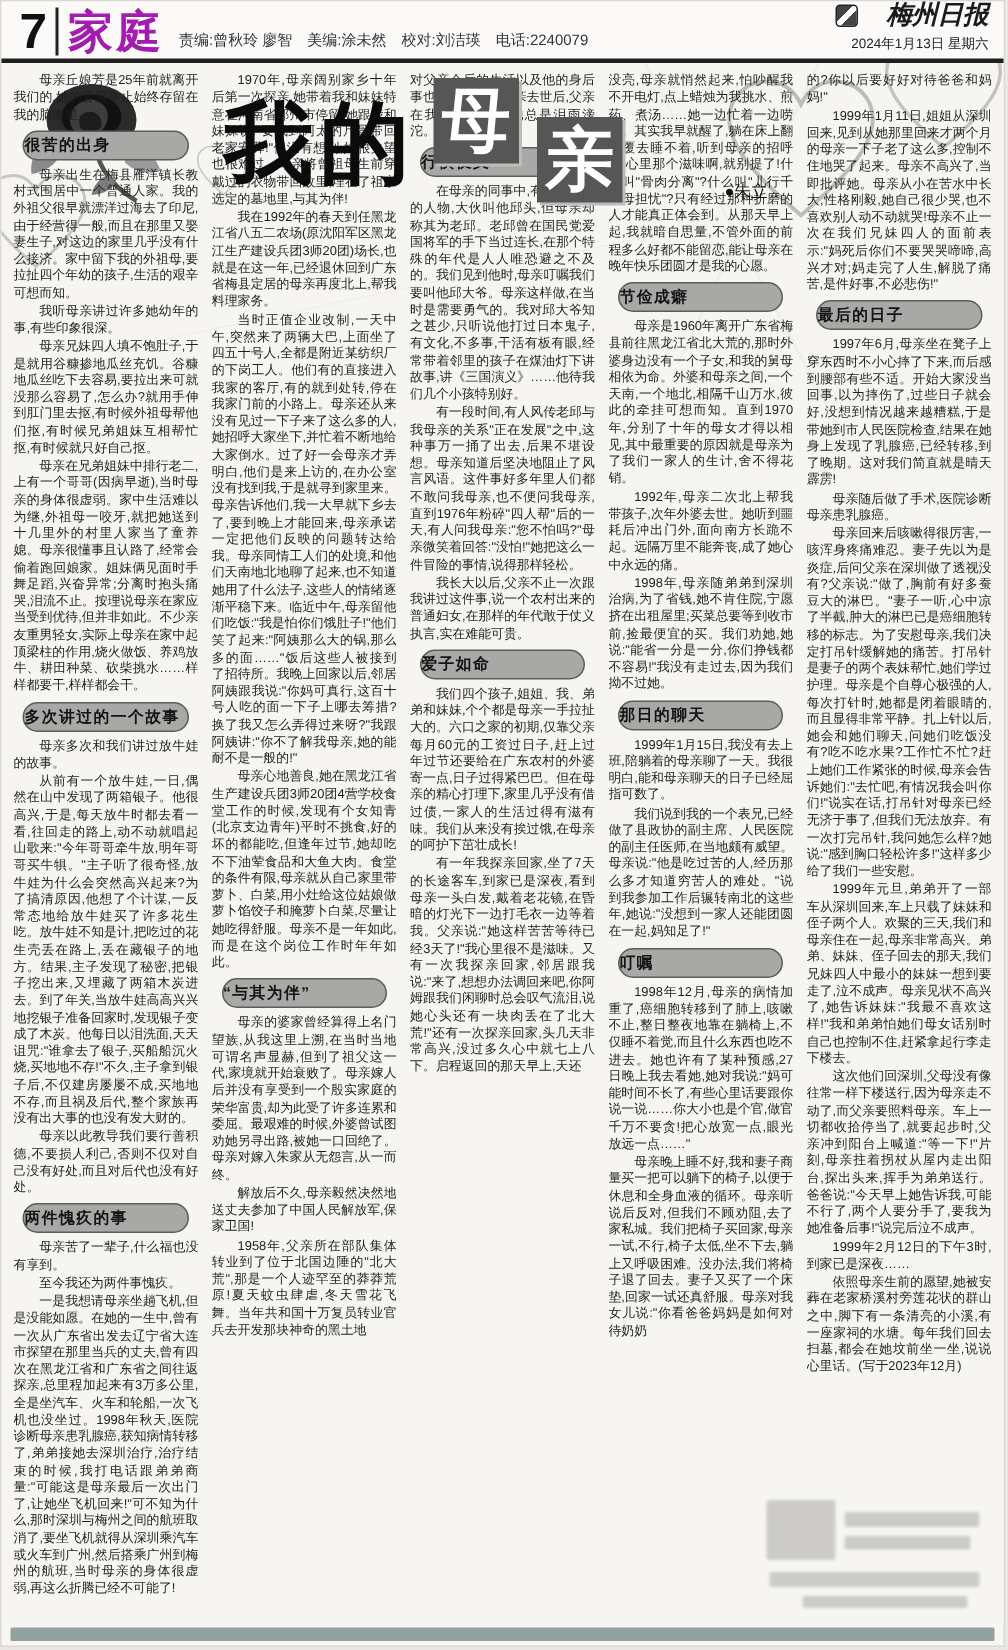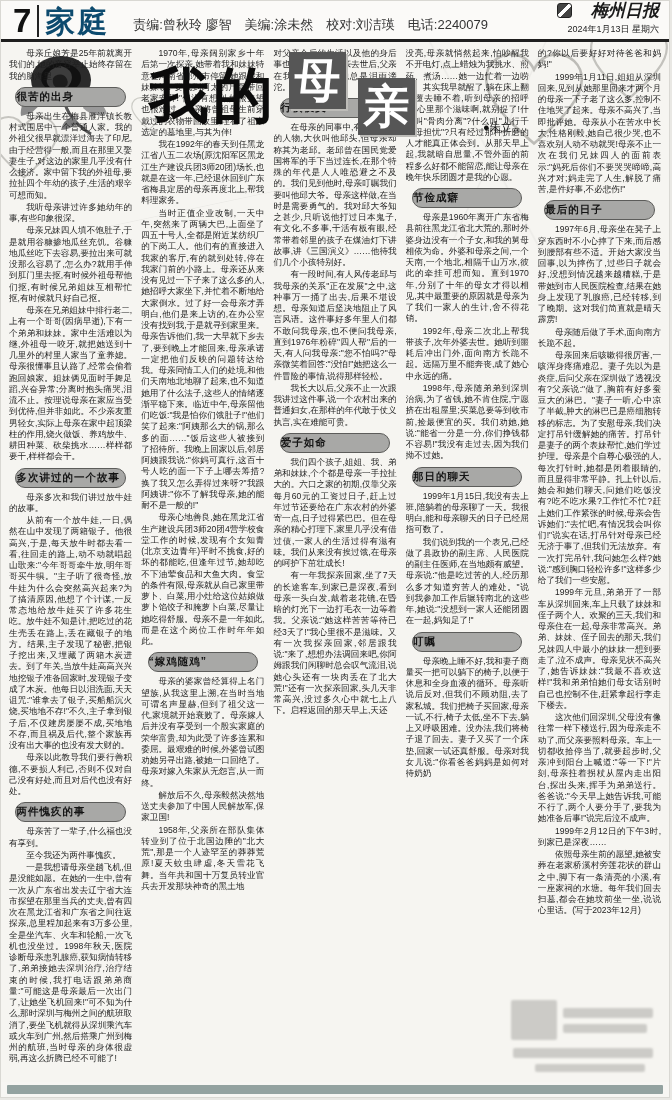--- a/index.html
+++ b/index.html
@@ -3,22 +3,22 @@
 <meta charset="utf-8">
 <style>
   html,body{margin:0;padding:0;}
   body{width:672px;height:1100px;background:#e9e8e4;font-family:"Liberation Sans","DejaVu Sans",sans-serif;overflow:hidden;}
   .page{width:670px;height:1098px;background:#f7f6f3;border:1px solid #d9d8d3;box-sizing:border-box;position:relative;}
   
   .header{display:flex;justify-content:space-between;align-items:flex-end;padding:2px 10px 2px 12px;border-bottom:3px solid #1f1f1f;height:41px;box-sizing:border-box;background:#fbfaf8;}
   .hl{display:flex;align-items:flex-end;}
   .pagenum{font-size:33px;font-weight:bold;color:#111;line-height:1;}
   .vbar{width:2px;height:32px;background:#222;margin:0 6px;display:inline-block;}
-  .section-title{font-size:30px;font-weight:900;color:#0c4a6e;line-height:1;letter-spacing:2px;}
-  .staff{font-size:13px;color:#333;margin-left:24px;padding-bottom:3px;white-space:nowrap;}
+  .section-title{font-size:30px;font-weight:900;color:#a21caf;line-height:1;letter-spacing:2px;}
+  .staff{font-size:10px;color:#333;margin-left:10px;padding-bottom:3px;white-space:nowrap;}
   .hr{text-align:right;padding-bottom:1px;}
   .masthead{display:flex;align-items:center;justify-content:flex-end;gap:19px;font-family:"DejaVu Serif","Liberation Serif",serif;font-weight:bold;font-size:17px;color:#1a1a1a;font-style:italic;line-height:1;}
   .seal{width:13px;height:13px;border:1.5px solid #222;border-radius:3px;display:inline-block;background:linear-gradient(135deg,#444 0 40%,#fff 40% 60%,#444 60% 100%);}
   .dateline{font-size:9px;color:#222;margin-top:4px;}
   
   .main{position:relative;height:1040px;overflow:hidden;background:
     linear-gradient(115deg,transparent 49.7%,rgba(0,0,0,.045) 50%,transparent 50.3%) right -40px top/420px 200px no-repeat,
     linear-gradient(62deg,transparent 49.7%,rgba(0,0,0,.04) 50%,transparent 50.3%) right -80px top/500px 260px no-repeat,
     linear-gradient(168deg,transparent 49.8%,rgba(0,0,0,.04) 50%,transparent 50.2%) 70px 0/400px 300px no-repeat,
     #f6f5f1;}
@@ -101,36 +101,36 @@
     </div>
     <div class="author">●朱立</div>
 
     <div class="cols">
         <div class="col offset">
           <p class="para">母亲丘娘芳是25年前就离开我们的,她的音容举止始终存留在我的脑海里。</p>
           <div class="sec-heading">很苦的出身</div>
           <p class="para">母亲出生在梅县雁洋镇长教村式围居中一个普通人家。我的外祖父很早就漂洋过海去了印尼,由于经营得一般,而且在那里又娶妻生子,对这边的家里几乎没有什么接济。家中留下我的外祖母,要拉扯四个年幼的孩子,生活的艰辛可想而知。</p>
           <p class="para">我听母亲讲过许多她幼年的事,有些印象很深。</p>
           <p class="para">母亲兄妹四人填不饱肚子,于是就用谷糠掺地瓜丝充饥。谷糠地瓜丝吃下去容易,要拉出来可就没那么容易了,怎么办?就用手伸到肛门里去抠,有时候外祖母帮他们抠,有时候兄弟姐妹互相帮忙抠,有时候就只好自己抠。</p>
-          <p class="para">母亲在兄弟姐妹中排行老二,上有一个哥哥(因病早逝),下有一个弟弟和妹妹。家中生活难以为继,外祖母一咬牙,就把她送到十几里外的村里人家当了童养媳。母亲很懂事且认路了,经常会偷着跑回娘家。姐妹俩见面时手舞足蹈,兴奋异常;分离时抱头痛哭,泪流不止。按理说母亲在家应当受到优待,但并非如此。不少亲友重男轻女,实际上母亲在家中起顶梁柱的作用,烧火做饭、养鸡放牛、耕田种菜、砍柴挑水……样样都要干,样样都会干。</p>
+          <p class="para">母亲在兄弟姐妹中排行老二,上有一个哥哥(因病早逝),当时母亲的身体很虚弱。家中生活难以为继,外祖母一咬牙,就把她送到十几里外的村里人家当了童养媳。母亲很懂事且认路了,经常会偷着跑回娘家。姐妹俩见面时手舞足蹈,兴奋异常;分离时抱头痛哭,泪流不止。按理说母亲在家应当受到优待,但并非如此。不少亲友重男轻女,实际上母亲在家中起顶梁柱的作用,烧火做饭、养鸡放牛、耕田种菜、砍柴挑水……样样都要干,样样都会干。</p>
           <div class="sec-heading">多次讲过的一个故事</div>
           <p class="para">母亲多次和我们讲过放牛娃的故事。</p>
           <p class="para">从前有一个放牛娃,一日,偶然在山中发现了两箱银子。他很高兴,于是,每天放牛时都去看一看,往回走的路上,动不动就唱起山歌来:"今年哥哥牵牛放,明年哥哥买牛犋。"主子听了很奇怪,放牛娃为什么会突然高兴起来?为了搞清原因,他想了个计谋,一反常态地给放牛娃买了许多花生吃。放牛娃不知是计,把吃过的花生壳丢在路上,丢在藏银子的地方。结果,主子发现了秘密,把银子挖出来,又埋藏了两箱木炭进去。到了年关,当放牛娃高高兴兴地挖银子准备回家时,发现银子变成了木炭。他每日以泪洗面,天天诅咒:"谁拿去了银子,买船船沉火烧,买地地不存!"不久,主子拿到银子后,不仅建房屡屡不成,买地地不存,而且祸及后代,整个家族再没有出大事的也没有发大财的。</p>
           <p class="para">母亲以此教导我们要行善积德,不要损人利己,否则不仅对自己没有好处,而且对后代也没有好处。</p>
           <div class="sec-heading">两件愧疚的事</div>
           <p class="para">母亲苦了一辈子,什么福也没有享到。</p>
           <p class="para">至今我还为两件事愧疚。</p>
           <p class="para">一是我想请母亲坐趟飞机,但是没能如愿。在她的一生中,曾有一次从广东省出发去辽宁省大连市探望在那里当兵的丈夫,曾有四次在黑龙江省和广东省之间往返探亲,总里程加起来有3万多公里,全是坐汽车、火车和轮船,一次飞机也没坐过。1998年秋天,医院诊断母亲患乳腺癌,获知病情转移了,弟弟接她去深圳治疗,治疗结束的时候,我打电话跟弟弟商量:"可能这是母亲最后一次出门了,让她坐飞机回来!"可不知为什么,那时深圳与梅州之间的航班取消了,要坐飞机就得从深圳乘汽车或火车到广州,然后搭乘广州到梅州的航班,当时母亲的身体很虚弱,再这么折腾已经不可能了!</p>
         </div>
         <div class="col offset">
           <p class="para">1970年,母亲阔别家乡十年后第一次探亲,她带着我和妹妹特意在河南省郑州市停留,她跟我和妹妹说:"要找到阿太的尸骨带回老家安葬!"但没有想到,她很失望也很难过。母亲将曾祖母生前穿戴过的衣物带回故里,埋在了祖宗选定的墓地里,与其为伴!</p>
           <p class="para">我在1992年的春天到任黑龙江省八五二农场(原沈阳军区黑龙江生产建设兵团3师20团)场长,也就是在这一年,已经退休回到广东省梅县定居的母亲再度北上,帮我料理家务。</p>
           <p class="para">当时正值企业改制,一天中午,突然来了两辆大巴,上面坐了四五十号人,全都是附近某纺织厂的下岗工人。他们有的直接进入我家的客厅,有的就到处转,停在我家门前的小路上。母亲还从来没有见过一下子来了这么多的人,她招呼大家坐下,并忙着不断地给大家倒水。过了好一会母亲才弄明白,他们是来上访的,在办公室没有找到我,于是就寻到家里来。母亲告诉他们,我一大早就下乡去了,要到晚上才能回来,母亲承诺一定把他们反映的问题转达给我。母亲同情工人们的处境,和他们天南地北地聊了起来,也不知道她用了什么法子,这些人的情绪逐渐平稳下来。临近中午,母亲留他们吃饭:"我是怕你们饿肚子!"他们笑了起来:"阿姨那么大的锅,那么多的面……"饭后这些人被接到了招待所。我晚上回家以后,邻居阿姨跟我说:"你妈可真行,这百十号人吃的面一下子上哪去筹措?换了我又怎么弄得过来呀?"我跟阿姨讲:"你不了解我母亲,她的能耐不是一般的!"</p>
           <p class="para">母亲心地善良,她在黑龙江省生产建设兵团3师20团4营学校食堂工作的时候,发现有个女知青(北京支边青年)平时不挑食,好的坏的都能吃,但逢年过节,她却吃不下油荤食品和大鱼大肉。食堂的条件有限,母亲就从自己家里带萝卜、白菜,用小灶给这位姑娘做萝卜馅饺子和腌萝卜白菜,尽量让她吃得舒服。母亲不是一年如此,而是在这个岗位工作时年年如此。</p>
-          <div class="sec-heading">“嫁鸡随鸡”</div>
+          <div class="sec-heading">“与其为伴”</div>
           <p class="para">母亲的婆家曾经算得上名门望族,从我这里上溯,在当时当地可谓名声显赫,但到了祖父这一代,家境就开始衰败了。母亲嫁人后并没有享受到一个殷实家庭的荣华富贵,却为此受了许多连累和委屈。最艰难的时候,外婆曾试图劝她另寻出路,被她一口回绝了。母亲对嫁入朱家从无怨言,从一而终。</p>
           <p class="para">解放后不久,母亲毅然决然地送丈夫参加了中国人民解放军,保家卫国!</p>
           <p class="para">1958年,父亲所在部队集体转业到了位于北国边陲的"北大荒",那是一个人迹罕至的莽莽荒原!夏天蚊虫肆虐,冬天雪花飞舞。当年共和国十万复员转业官兵去开发那块神奇的黑土地</p>
         </div>
         <div class="col offset">
           <p class="para noindent">对父亲今后的生活以及他的身后事也留下嘱托。母亲去世后,父亲在我们面前提起她总是泪雨滂沱。</p>
           <div class="sec-heading">行侠仗义</div>
           <p class="para">在母亲的同事中,有一位特殊的人物,大伙叫他邱头,但母亲却称其为老邱。老邱曾在国民党爱国将军的手下当过连长,在那个特殊的年代是人人唯恐避之不及的。我们见到他时,母亲叮嘱我们要叫他邱大爷。母亲这样做,在当时是需要勇气的。我对邱大爷知之甚少,只听说他打过日本鬼子,有文化,不多事,干活有板有眼,经常带着邻里的孩子在煤油灯下讲故事,讲《三国演义》……他待我们几个小孩特别好。</p>
           <p class="para">有一段时间,有人风传老邱与我母亲的关系"正在发展"之中,这种事万一捅了出去,后果不堪设想。母亲知道后坚决地阻止了风言风语。这件事好多年里人们都不敢问我母亲,也不便问我母亲,直到1976年粉碎"四人帮"后的一天,有人问我母亲:"您不怕吗?"母亲微笑着回答:"没怕!"她把这么一件冒险的事情,说得那样轻松。</p>
           <p class="para">我长大以后,父亲不止一次跟我讲过这件事,说一个农村出来的普通妇女,在那样的年代敢于仗义执言,实在难能可贵。</p>
@@ -141,28 +141,29 @@
         <div class="col offset">
           <p class="para noindent">没亮,母亲就悄然起来,怕吵醒我不开电灯,点上蜡烛为我挑水、煎药、煮汤……她一边忙着一边唠叨。其实我早就醒了,躺在床上翻来覆去睡不着,听到母亲的招呼声,心里那个滋味啊,就别提了!什么叫"骨肉分离"?什么叫"儿行千里母担忧"?只有经过那种折磨的人才能真正体会到。从那天早上起,我就暗自思量,不管外面的前程多么好都不能留恋,能让母亲在晚年快乐团圆才是我的心愿。</p>
           <div class="sec-heading">节俭成癖</div>
           <p class="para">母亲是1960年离开广东省梅县前往黑龙江省北大荒的,那时外婆身边没有一个子女,和我的舅母相依为命。外婆和母亲之间,一个天南,一个地北,相隔千山万水,彼此的牵挂可想而知。直到1970年,分别了十年的母女才得以相见,其中最重要的原因就是母亲为了我们一家人的生计,舍不得花销。</p>
           <p class="para">1992年,母亲二次北上帮我带孩子,次年外婆去世。她听到噩耗后冲出门外,面向南方长跪不起。远隔万里不能奔丧,成了她心中永远的痛。</p>
           <p class="para">1998年,母亲随弟弟到深圳治病,为了省钱,她不肯住院,宁愿挤在出租屋里;买菜总要等到收市前,捡最便宜的买。我们劝她,她说:"能省一分是一分,你们挣钱都不容易!"我没有走过去,因为我们拗不过她。</p>
           <div class="sec-heading">那日的聊天</div>
           <p class="para">1999年1月15日,我没有去上班,陪躺着的母亲聊了一天。我很明白,能和母亲聊天的日子已经屈指可数了。</p>
           <p class="para">我们说到我的一个表兄,已经做了县政协的副主席、人民医院的副主任医师,在当地颇有威望。母亲说:"他是吃过苦的人,经历那么多才知道穷苦人的难处。"说到我参加工作后辗转南北的这些年,她说:"没想到一家人还能团圆在一起,妈知足了!"</p>
           <div class="sec-heading">叮嘱</div>
+          <p class="para">1998年12月,母亲的病情加重了,癌细胞转移到了肺上,咳嗽不止,整日整夜地靠在躺椅上,不仅睡不着觉,而且什么东西也吃不进去。她也许有了某种预感,27日晚上我去看她,她对我说:"妈可能时间不长了,有些心里话要跟你说一说……你大小也是个官,做官千万不要贪!把心放宽一点,眼光放远一点……"</p>
           <p class="para">母亲晚上睡不好,我和妻子商量买一把可以躺下的椅子,以便于休息和全身血液的循环。母亲听说后反对,但我们不顾劝阻,去了家私城。我们把椅子买回家,母亲一试,不行,椅子太低,坐不下去,躺上又呼吸困难。没办法,我们将椅子退了回去。妻子又买了一个床垫,回家一试还真舒服。母亲对我女儿说:"你看爸爸妈妈是如何对待奶奶</p>
         </div>
         <div class="col">
           <p class="para noindent">的?你以后要好好对待爸爸和妈妈!"</p>
           <p class="para">1999年1月11日,姐姐从深圳回来,见到从她那里回来才两个月的母亲一下子老了这么多,控制不住地哭了起来。母亲不高兴了,当即批评她。母亲从小在苦水中长大,性格刚毅,她自己很少哭,也不喜欢别人动不动就哭!母亲不止一次在我们兄妹四人的面前表示:"妈死后你们不要哭哭啼啼,高兴才对;妈走完了人生,解脱了痛苦,是件好事,不必悲伤!"</p>
           <div class="sec-heading">最后的日子</div>
           <p class="para">1997年6月,母亲坐在凳子上穿东西时不小心摔了下来,而后感到腰部有些不适。开始大家没当回事,以为摔伤了,过些日子就会好,没想到情况越来越糟糕,于是带她到市人民医院检查,结果在她身上发现了乳腺癌,已经转移,到了晚期。这对我们简直就是晴天霹雳!</p>
-          <p class="para">母亲随后做了手术,面向南方长跪不起。</p>
+          <p class="para">母亲随后做了手术,医院诊断母亲患乳腺癌。</p>
           <p class="para">母亲回来后咳嗽得很厉害,一咳浑身疼痛难忍。妻子先以为是炎症,后问父亲在深圳做了透视没有?父亲说:"做了,胸前有好多蚕豆大的淋巴。"妻子一听,心中凉了半截,肿大的淋巴已是癌细胞转移的标志。为了安慰母亲,我们决定打吊针缓解她的痛苦。打吊针是妻子的两个表妹帮忙,她们学过护理。母亲是个自尊心极强的人,每次打针时,她都是闭着眼睛的,而且显得非常平静。扎上针以后,她会和她们聊天,问她们吃饭没有?吃不吃水果?工作忙不忙?赶上她们工作紧张的时候,母亲会告诉她们:"去忙吧,有情况我会叫你们!"说实在话,打吊针对母亲已经无济于事了,但我们无法放弃。有一次打完吊针,我问她怎么样?她说:"感到胸口轻松许多!"这样多少给了我们一些安慰。</p>
           <p class="para">1999年元旦,弟弟开了一部车从深圳回来,车上只载了妹妹和侄子两个人。欢聚的三天,我们和母亲住在一起,母亲非常高兴。弟弟、妹妹、侄子回去的那天,我们兄妹四人中最小的妹妹一想到要走了,泣不成声。母亲见状不高兴了,她告诉妹妹:"我最不喜欢这样!"我和弟弟怕她们母女话别时自己也控制不住,赶紧拿起行李走下楼去。</p>
           <p class="para">这次他们回深圳,父母没有像往常一样下楼送行,因为母亲走不动了,而父亲要照料母亲。车上一切都收拾停当了,就要起步时,父亲冲到阳台上喊道:"等一下!"片刻,母亲拄着拐杖从屋内走出阳台,探出头来,挥手为弟弟送行。爸爸说:"今天早上她告诉我,可能不行了,两个人要分手了,要我为她准备后事!"说完后泣不成声。</p>
           <p class="para">1999年2月12日的下午3时,到家已是深夜……</p>
           <p class="para">依照母亲生前的愿望,她被安葬在老家桥溪村旁莲花状的群山之中,脚下有一条清亮的小溪,有一座家祠的水塘。每年我们回去扫墓,都会在她坟前坐一坐,说说心里话。(写于2023年12月)</p>
         </div>
       </div>
 
     <div class="watermark">
       <div class="wm wm1"></div>

